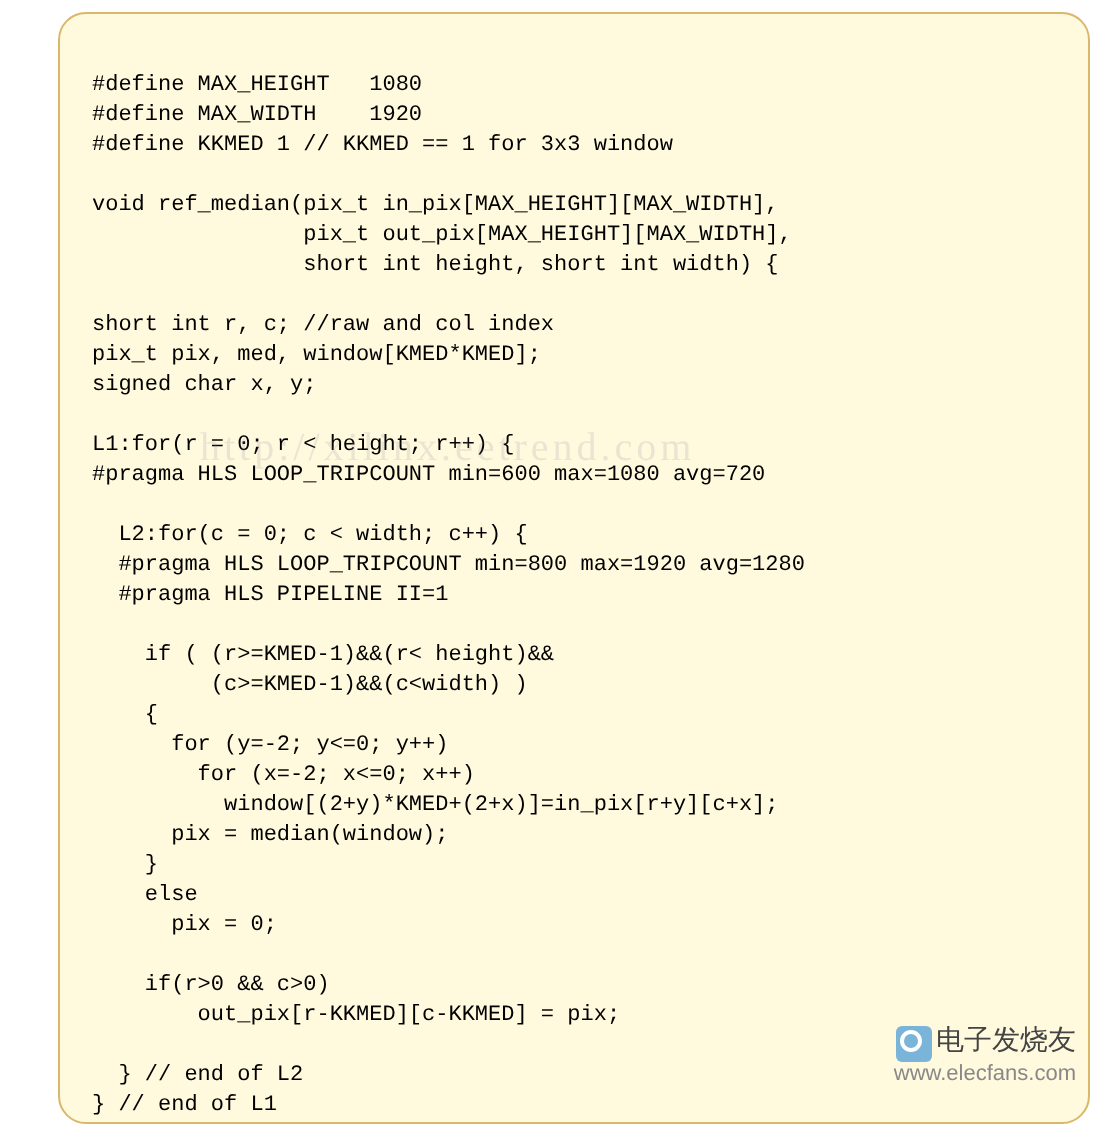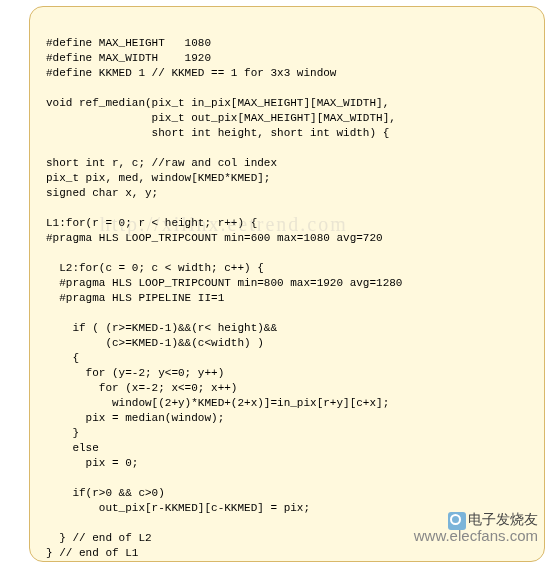--- a/index.html
+++ b/index.html
@@ -71,21 +71,21 @@
     }
     .footer-logo .ico::after{
       content:"";
       position:absolute;
       width:7px;height:7px;
       border:2px solid #fff;
       border-radius:50%;
       left:2px;top:2px;
     }
     .footer-logo .cn { font-family:"Microsoft YaHei",sans-serif; font-size:14px; color:#444;}
-    .footer-logo .url { font-size:15px; color:#888;}
+    .footer-logo .url { font-size:11px; color:#888;}
   </style>
 </head>
 <body>
 
 <div class="code-box">
 <span>#define MAX_HEIGHT   1080</span>
 <span>#define MAX_WIDTH    1920</span>
 <span>#define KKMED 1 // KKMED == 1 for 3x3 window</span>
 
 <span>void ref_median(pix_t in_pix[MAX_HEIGHT][MAX_WIDTH],</span>

